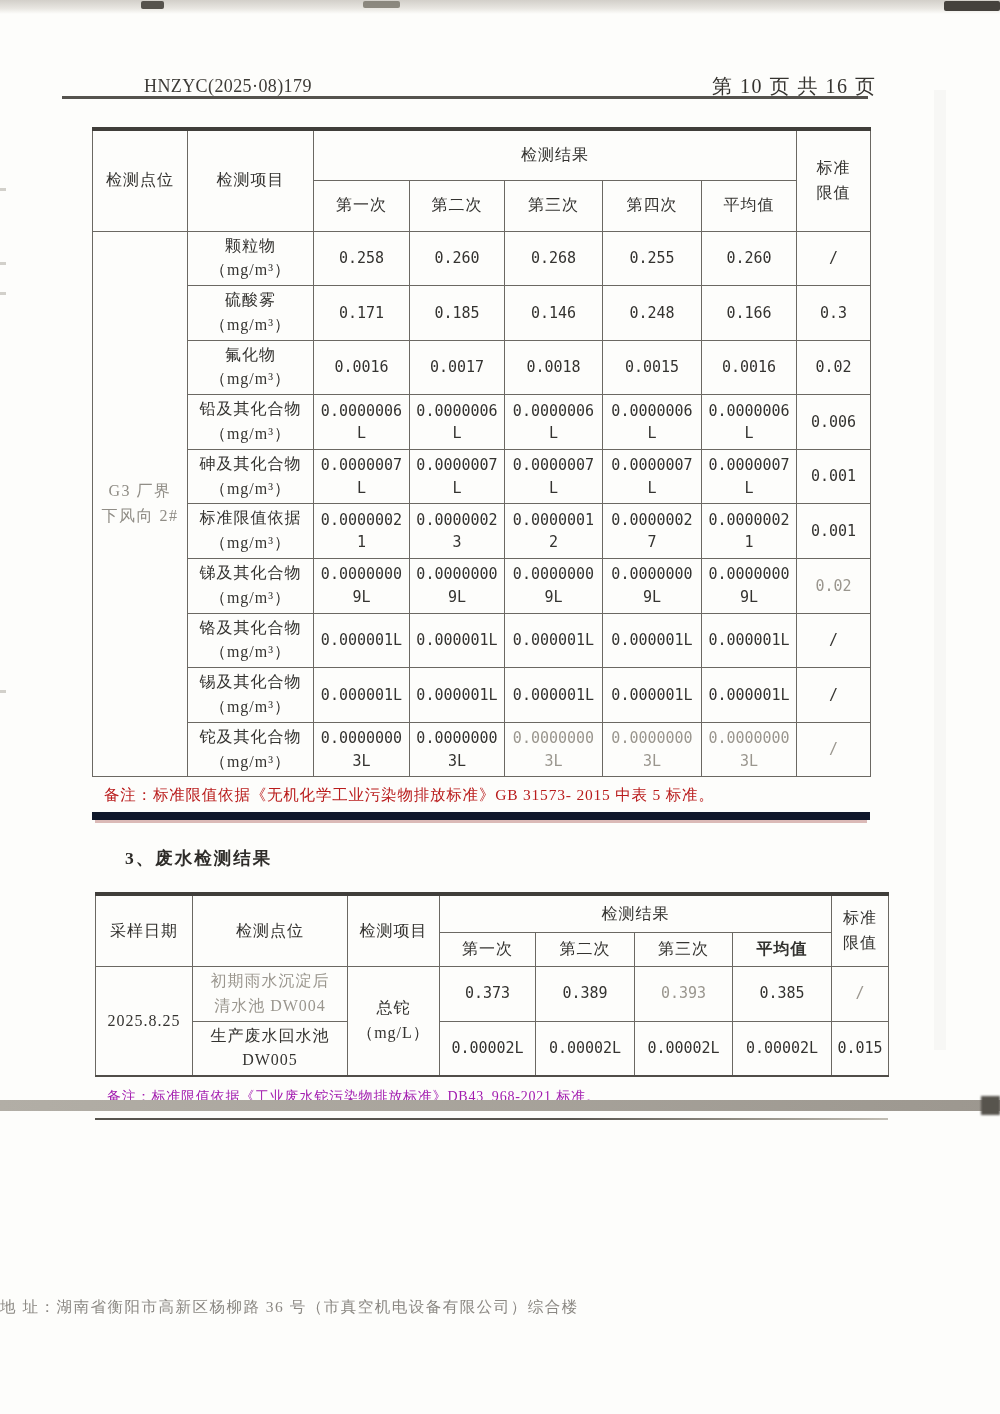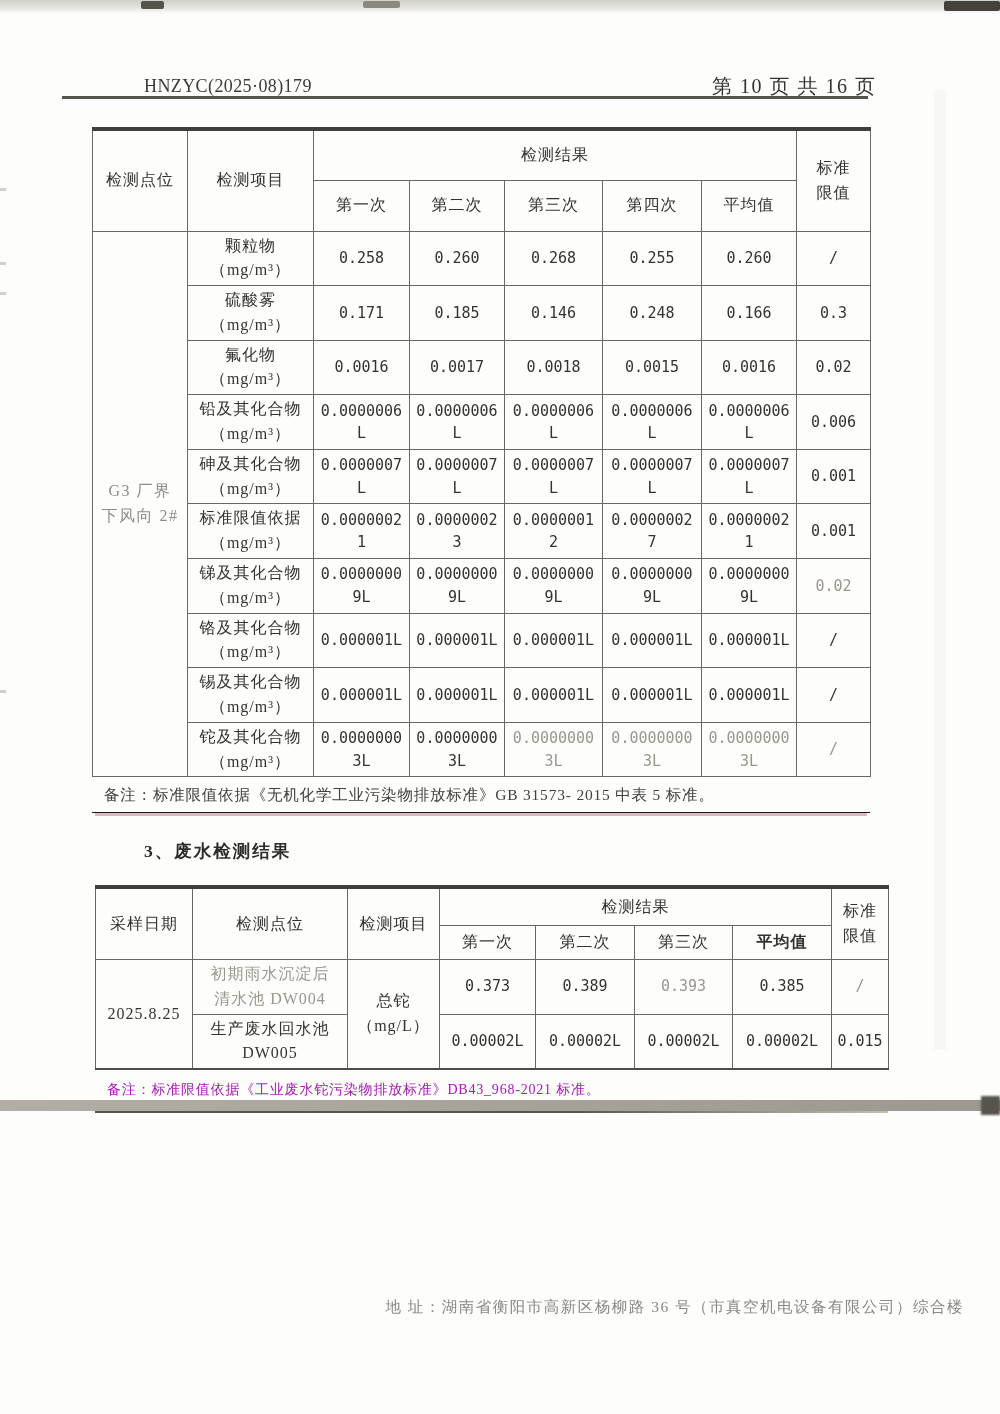--- a/index.html
+++ b/index.html
@@ -36,29 +36,29 @@
   .t2 .h2 td{height:34px}
   .t2 tbody tr.r1 td{height:46px}
   .t2 tbody tr.r2 td{height:55px}
   .num{font-family:"DejaVu Sans Mono","Liberation Mono",monospace;font-size:15px;letter-spacing:0;
        word-break:break-all;line-height:1.5;padding:2px 5px}
   .twoline span{display:block;line-height:1.55}
   .dim{color:#9a968e}
   .bold{font-weight:bold}
   .pointcell{color:#908d86;letter-spacing:1.5px}
   
-  .note1{width:778px;min-height:36px;padding:8px 2px 6px 12px;font-size:15.5px;letter-spacing:.8px;color:#404040;
-         border-bottom:1px solid #0f172a;box-shadow:0 6px 0 -3px rgba(186,120,115,.5)}
+  .note1{width:778px;min-height:36px;padding:8px 2px 6px 12px;font-size:15.5px;letter-spacing:.8px;color:#b91c1c;
+         border-bottom:8px solid #0f172a;box-shadow:0 6px 0 -3px rgba(186,120,115,.5)}
   .note2{position:relative;width:793px;margin-left:3px;padding:11px 0 14px 12px;
          font-size:14px;letter-spacing:.8px;color:#a21caf}
   .note2::after{content:"";position:absolute;left:0;bottom:0;width:100%;height:2.5px;
          background:linear-gradient(to right,#57544e 0%,#57544e 60%,#8d897f 80%,#c2beb4 100%)}
-  .sec{margin:26px 0 22px 52px;font-size:17.5px;font-weight:bold;letter-spacing:2px;color:#2e2c29}
-  
-  .footer{position:absolute;left:0;top:1292px;width:964px;text-align:right;
+  .sec{margin:26px 0 22px 33px;font-size:17.5px;font-weight:bold;letter-spacing:2px;color:#2e2c29}
+  
+  .footer{position:absolute;left:0;top:1292px;width:964px;text-align:left;
           color:#8b8883;font-size:15.5px;letter-spacing:1.5px;line-height:1.95}
 </style>
 </head>
 <body>
 
 <div class="page">
 
   <div class="scan-top">
     <i class="seg seg1"></i>
     <i class="seg seg2"></i>

